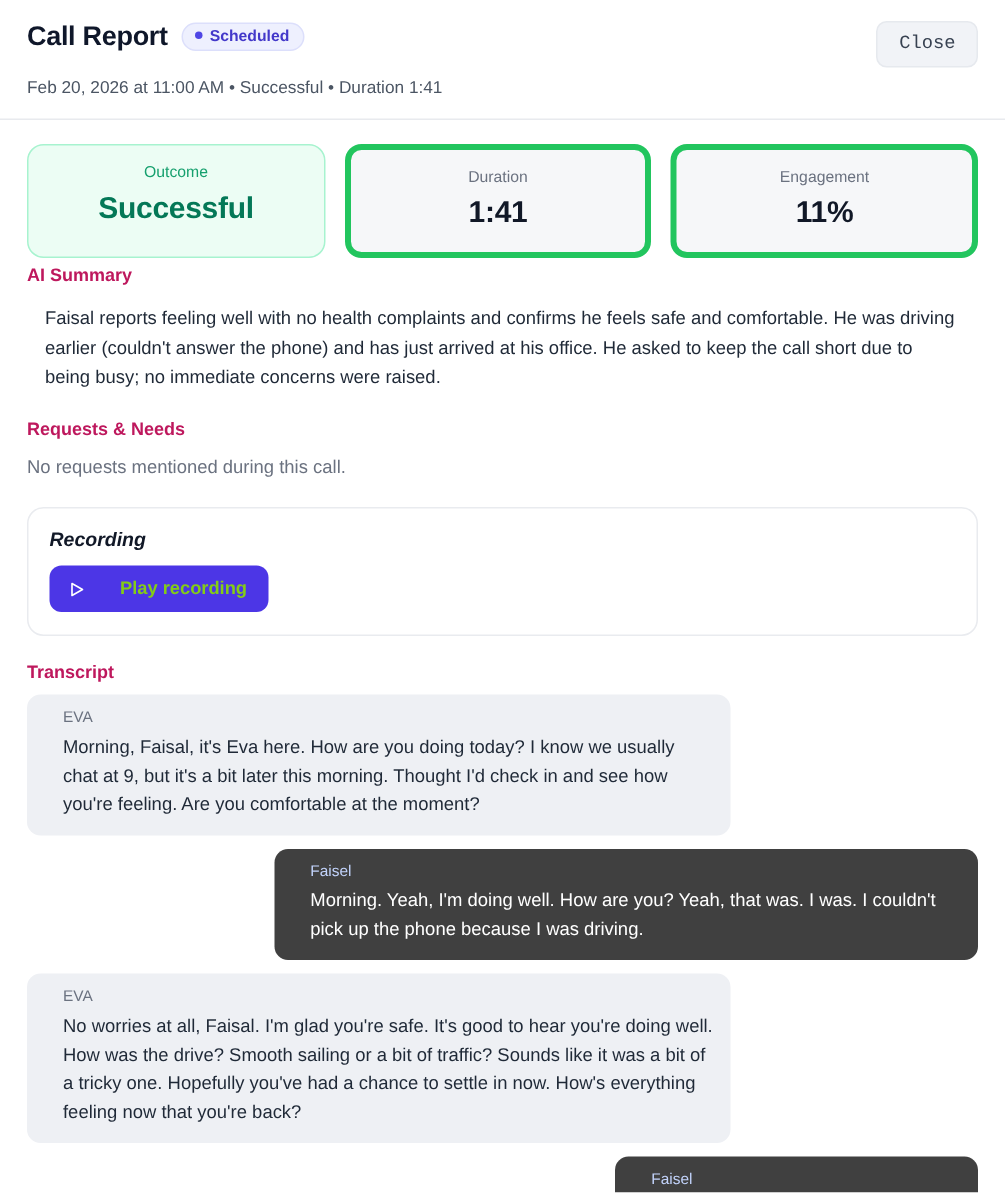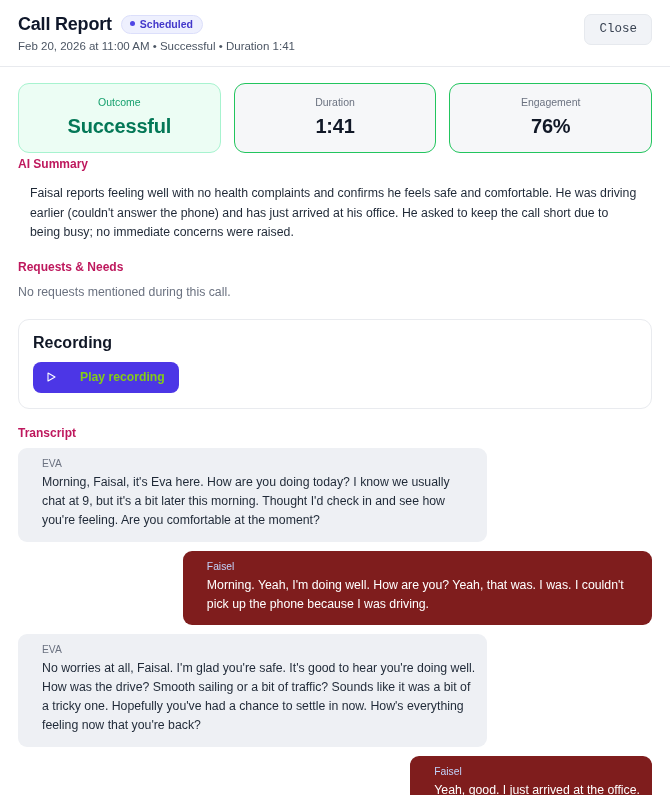--- a/index.html
+++ b/index.html
@@ -31,21 +31,21 @@
     padding: 14px 18px 12px 18px;
     border-bottom: 1px solid #e8eaee;
     display: flex;
     align-items: flex-start;
     justify-content: space-between;
     flex: 0 0 auto;
   }
   .header-left {
     display: flex;
     flex-direction: column;
-    gap: 4px;
+    gap: 17px;
   }
   .title-row {
     display: flex;
     align-items: center;
     gap: 9px;
   }
   .page-title {
     font-size: 18px;
     font-weight: bold;
     letter-spacing: -0.2px;
@@ -103,21 +103,21 @@
     display: flex;
     gap: 13px;
   }
   .stat-card {
     flex: 1 1 0;
     box-sizing: border-box;
     border-radius: 11px;
     padding: 12px 10px 14px 10px;
     text-align: center;
     background: #f6f7f9;
-    border: 1px solid #22c55e;
+    border: 4px solid #22c55e;
   }
   .stat-card.success {
     background: #ecfdf4;
     border: 1px solid #a7f3cf;
   }
   .stat-label {
     font-size: 10.5px;
     color: #6b7280;
     margin-bottom: 6px;
     line-height: 1.2;
@@ -162,25 +162,26 @@
 
   
   .panel {
     box-sizing: border-box;
     border: 1px solid #e9ebef;
     border-radius: 11px;
     padding: 13px 14px 15px 14px;
     background: #ffffff;
   }
   .panel-title {
-    font-size: 16px;
+    font-size: 13px;
     font-weight: bold;
     color: #111827;
     margin-bottom: 10px;
     line-height: 1.2;
+    font-style: italic;
   }
   .play-button {
     display: inline-flex;
     align-items: center;
     gap: 23px;
     background: #4c36e6;
     color: #84cc16;
     border: none;
     border-radius: 8px;
     padding: 8px 14px 8px 12px;
@@ -207,21 +208,21 @@
     box-sizing: border-box;
     max-width: 74%;
     border-radius: 9px;
     padding: 9px 12px 11px 24px;
   }
   .bubble.agent {
     background: #eef0f4;
     color: #1f2937;
   }
   .bubble.caller {
-    background: #7f1d1d;
+    background: #404040;
     color: #ffffff;
     margin-left: 18px;
   }
   .speaker {
     font-size: 10.3px;
     line-height: 1.3;
     margin-bottom: 3px;
   }
   .bubble.agent .speaker { color: #6b7280; }
   .bubble.caller .speaker { color: #c2d3fb; }
@@ -255,21 +256,21 @@
       <div class="stat-card success">
         <div class="stat-label">Outcome</div>
         <div class="stat-value">Successful</div>
       </div>
       <div class="stat-card">
         <div class="stat-label">Duration</div>
         <div class="stat-value">1:41</div>
       </div>
       <div class="stat-card">
         <div class="stat-label">Engagement</div>
-        <div class="stat-value">76%</div>
+        <div class="stat-value">11%</div>
       </div>
     </div>
 
     <div class="section">
       <div class="section-heading">AI Summary</div>
       <p class="body-text">Faisal reports feeling well with no health complaints and confirms he feels safe and comfortable. He was driving earlier (couldn't answer the phone) and has just arrived at his office. He asked to keep the call short due to being busy; no immediate concerns were raised.</p>
     </div>
 
     <div class="section">
       <div class="section-heading">Requests &amp; Needs</div>

